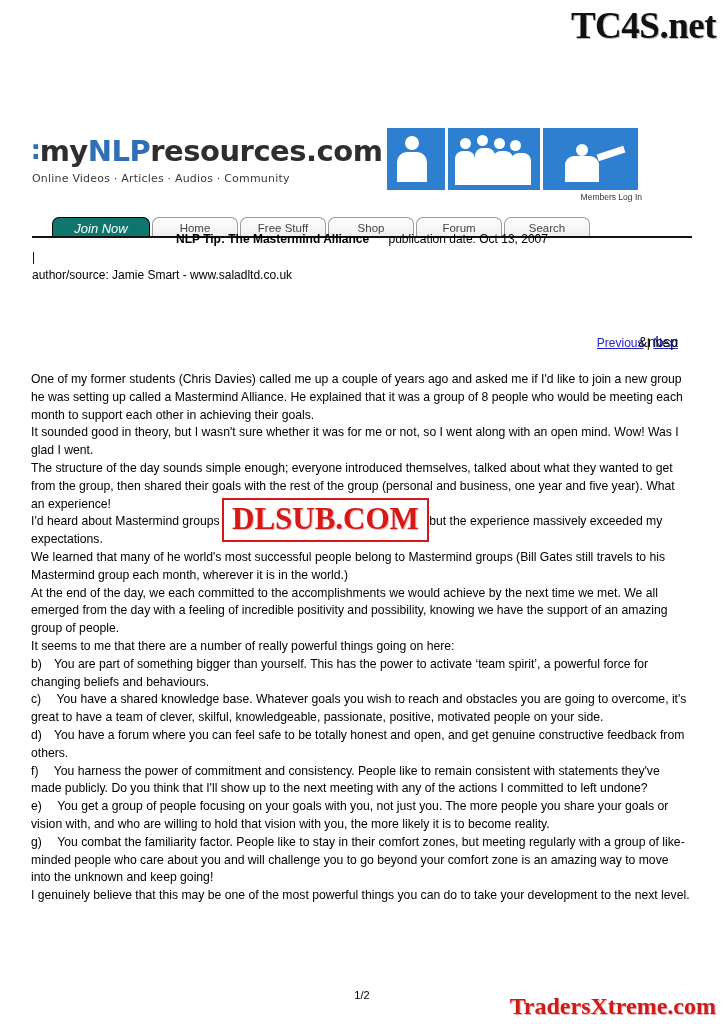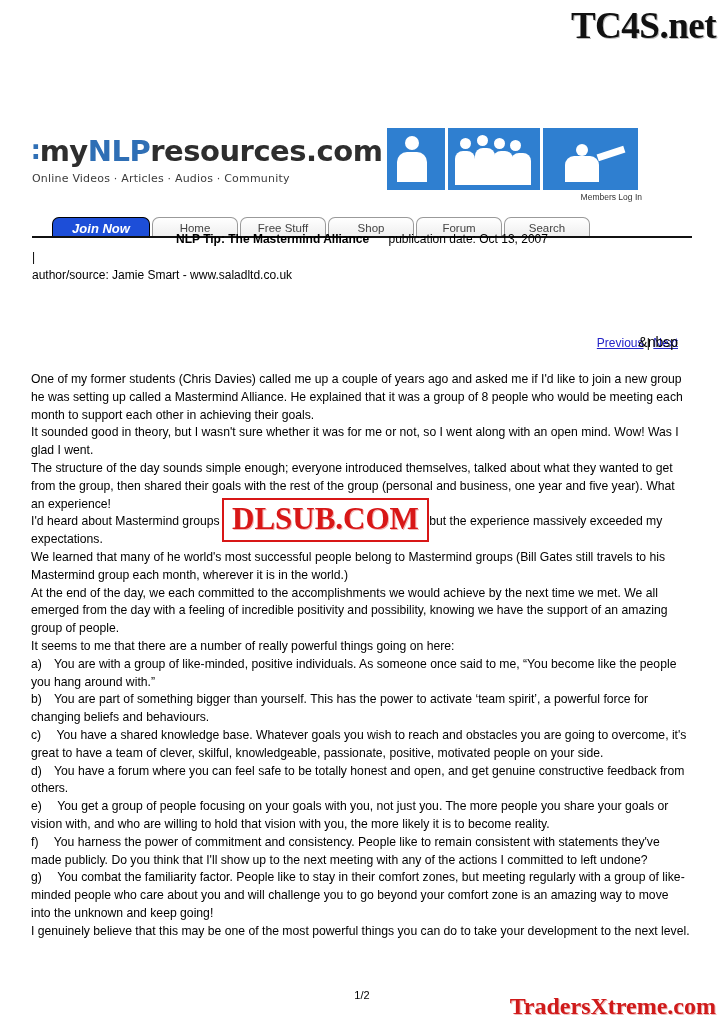--- a/index.html
+++ b/index.html
@@ -126,23 +126,23 @@
     font-size: 11.5px;
     color: #444444;
     background: linear-gradient(#ffffff, #ededed);
     border: 1px solid #9a9a9a;
     border-bottom: none;
     border-radius: 7px 7px 0 0;
     margin-right: 2px;
     box-sizing: border-box;
   }
   .tab.join {
-    background: #1d4ed8;
+    background: #0f766e;
     color: #ffffff;
-    font-weight: bold;
+    font-weight: normal;
     font-style: italic;
     border-color: #000000;
     min-width: 98px;
     font-size: 13px;
   }
   .nav-rule {
     position: absolute;
     left: 32px;
     top: 236px;
     width: 660px;
@@ -310,26 +310,25 @@
 <div class="nbsp">&amp;nbsp</div>
 
 <div class="body">
   <p>One of my former students (Chris Davies) called me up a couple of years ago and asked me if I'd like to join a new group he was setting up called a Mastermind Alliance. He explained that it was a group of 8 people who would be meeting each month to support each other in achieving their goals.</p>
   <p>It sounded good in theory, but I wasn't sure whether it was for me or not, so I went along with an open mind. Wow! Was I glad I went.</p>
   <p>The structure of the day sounds simple enough; everyone introduced themselves, talked about what they wanted to get from the group, then shared their goals with the rest of the group (personal and business, one year and five year). What an experience!</p>
   <p>I'd heard about Mastermind groups before, and I'd had high expectations, but the experience massively exceeded my expectations.</p>
   <p>We learned that many of he world's most successful people belong to Mastermind groups (Bill Gates still travels to his Mastermind group each month, wherever it is in the world.)</p>
   <p>At the end of the day, we each committed to the accomplishments we would achieve by the next time we met. We all emerged from the day with a feeling of incredible positivity and possibility, knowing we have the support of an amazing group of people.</p>
   <p> It seems to me that there are a number of really powerful things going on here:</p>
-  <p>a) You are with a group of like-minded, positive individuals. As someone once said to me, “You become like the people you hang around with.”</p>
   <p>b) You are part of something bigger than yourself. This has the power to activate ‘team spirit’, a powerful force for changing beliefs and behaviours.</p>
   <p>c)  You have a shared knowledge base. Whatever goals you wish to reach and obstacles you are going to overcome, it's great to have a team of clever, skilful, knowledgeable, passionate, positive, motivated people on your side.</p>
   <p>d) You have a forum where you can feel safe to be totally honest and open, and get genuine constructive feedback from others.</p>
+  <p>f)  You harness the power of commitment and consistency. People like to remain consistent with statements they've made publicly. Do you think that I'll show up to the next meeting with any of the actions I committed to left undone?</p>
   <p>e)  You get a group of people focusing on your goals with you, not just you. The more people you share your goals or vision with, and who are willing to hold that vision with you, the more likely it is to become reality.</p>
-  <p>f)  You harness the power of commitment and consistency. People like to remain consistent with statements they've made publicly. Do you think that I'll show up to the next meeting with any of the actions I committed to left undone?</p>
   <p>g)  You combat the familiarity factor. People like to stay in their comfort zones, but meeting regularly with a group of like-minded people who care about you and will challenge you to go beyond your comfort zone is an amazing way to move into the unknown and keep going!</p>
   <p>I genuinely believe that this may be one of the most powerful things you can do to take your development to the next level.</p>
 </div>
 
 <div class="dlsub">DLSUB.COM</div>
 
 <div class="page-num">1/2</div>
 <div class="tx">TradersXtreme.com</div>
 
 </body></html>

